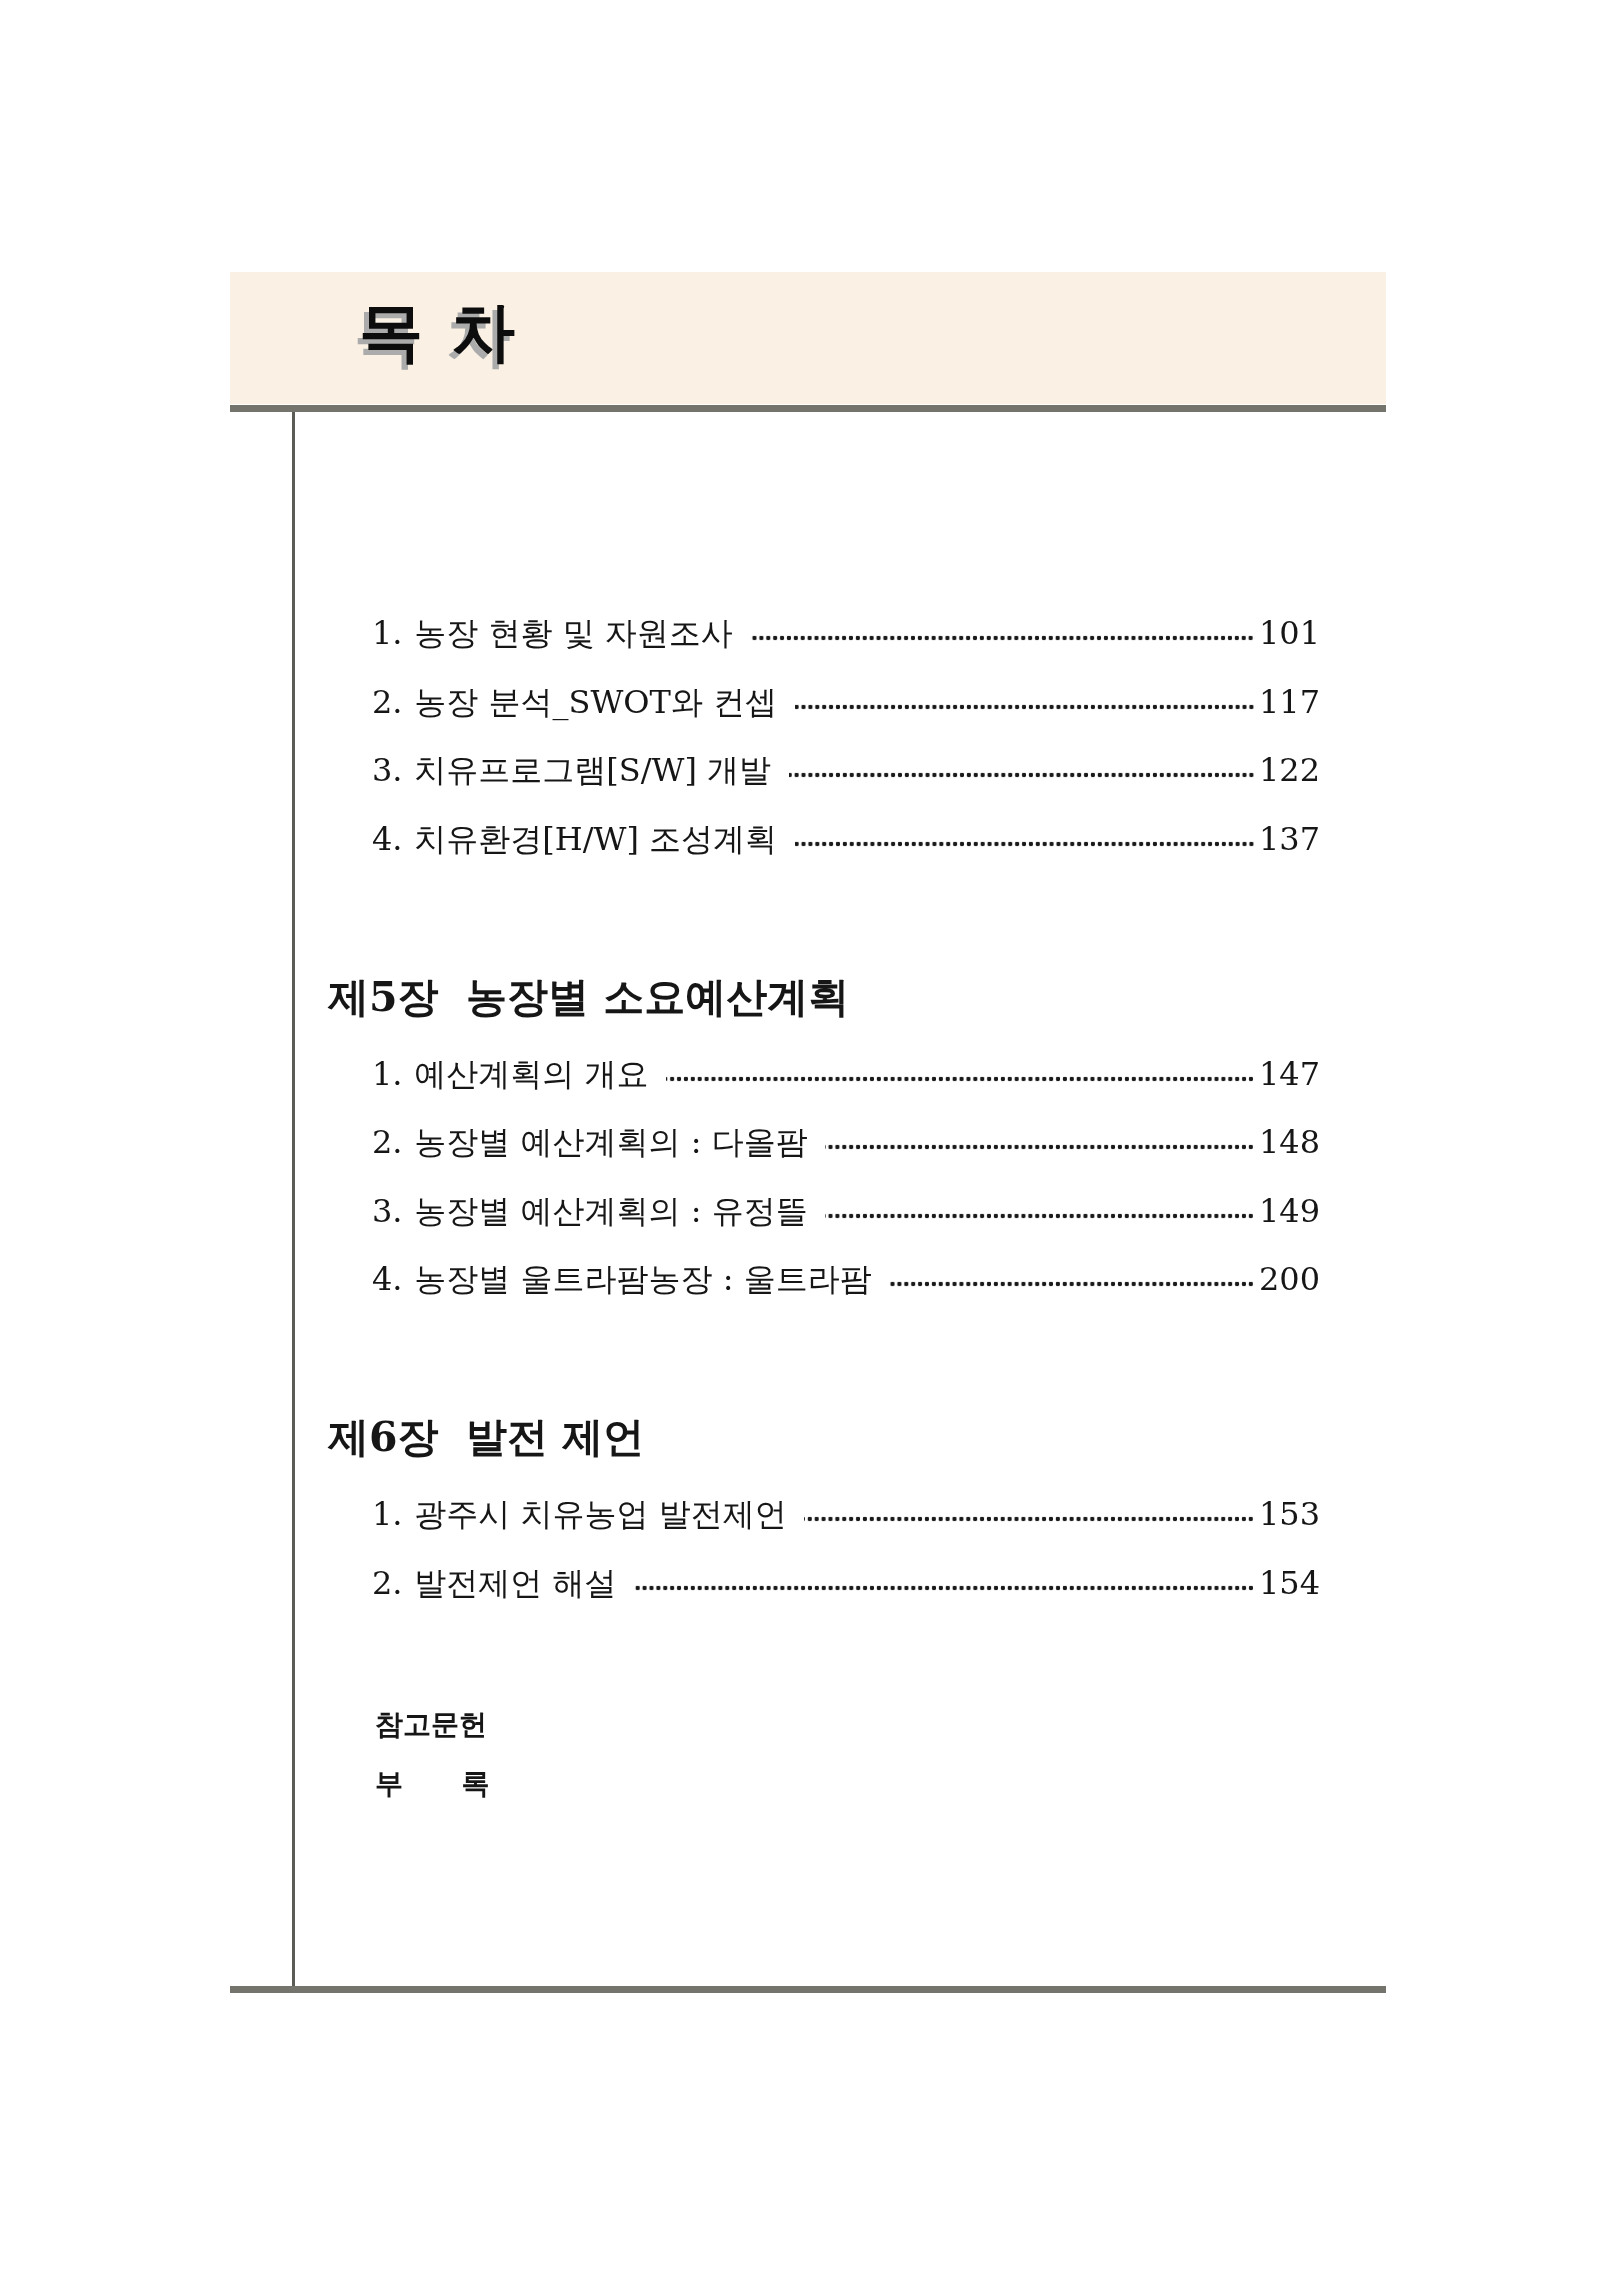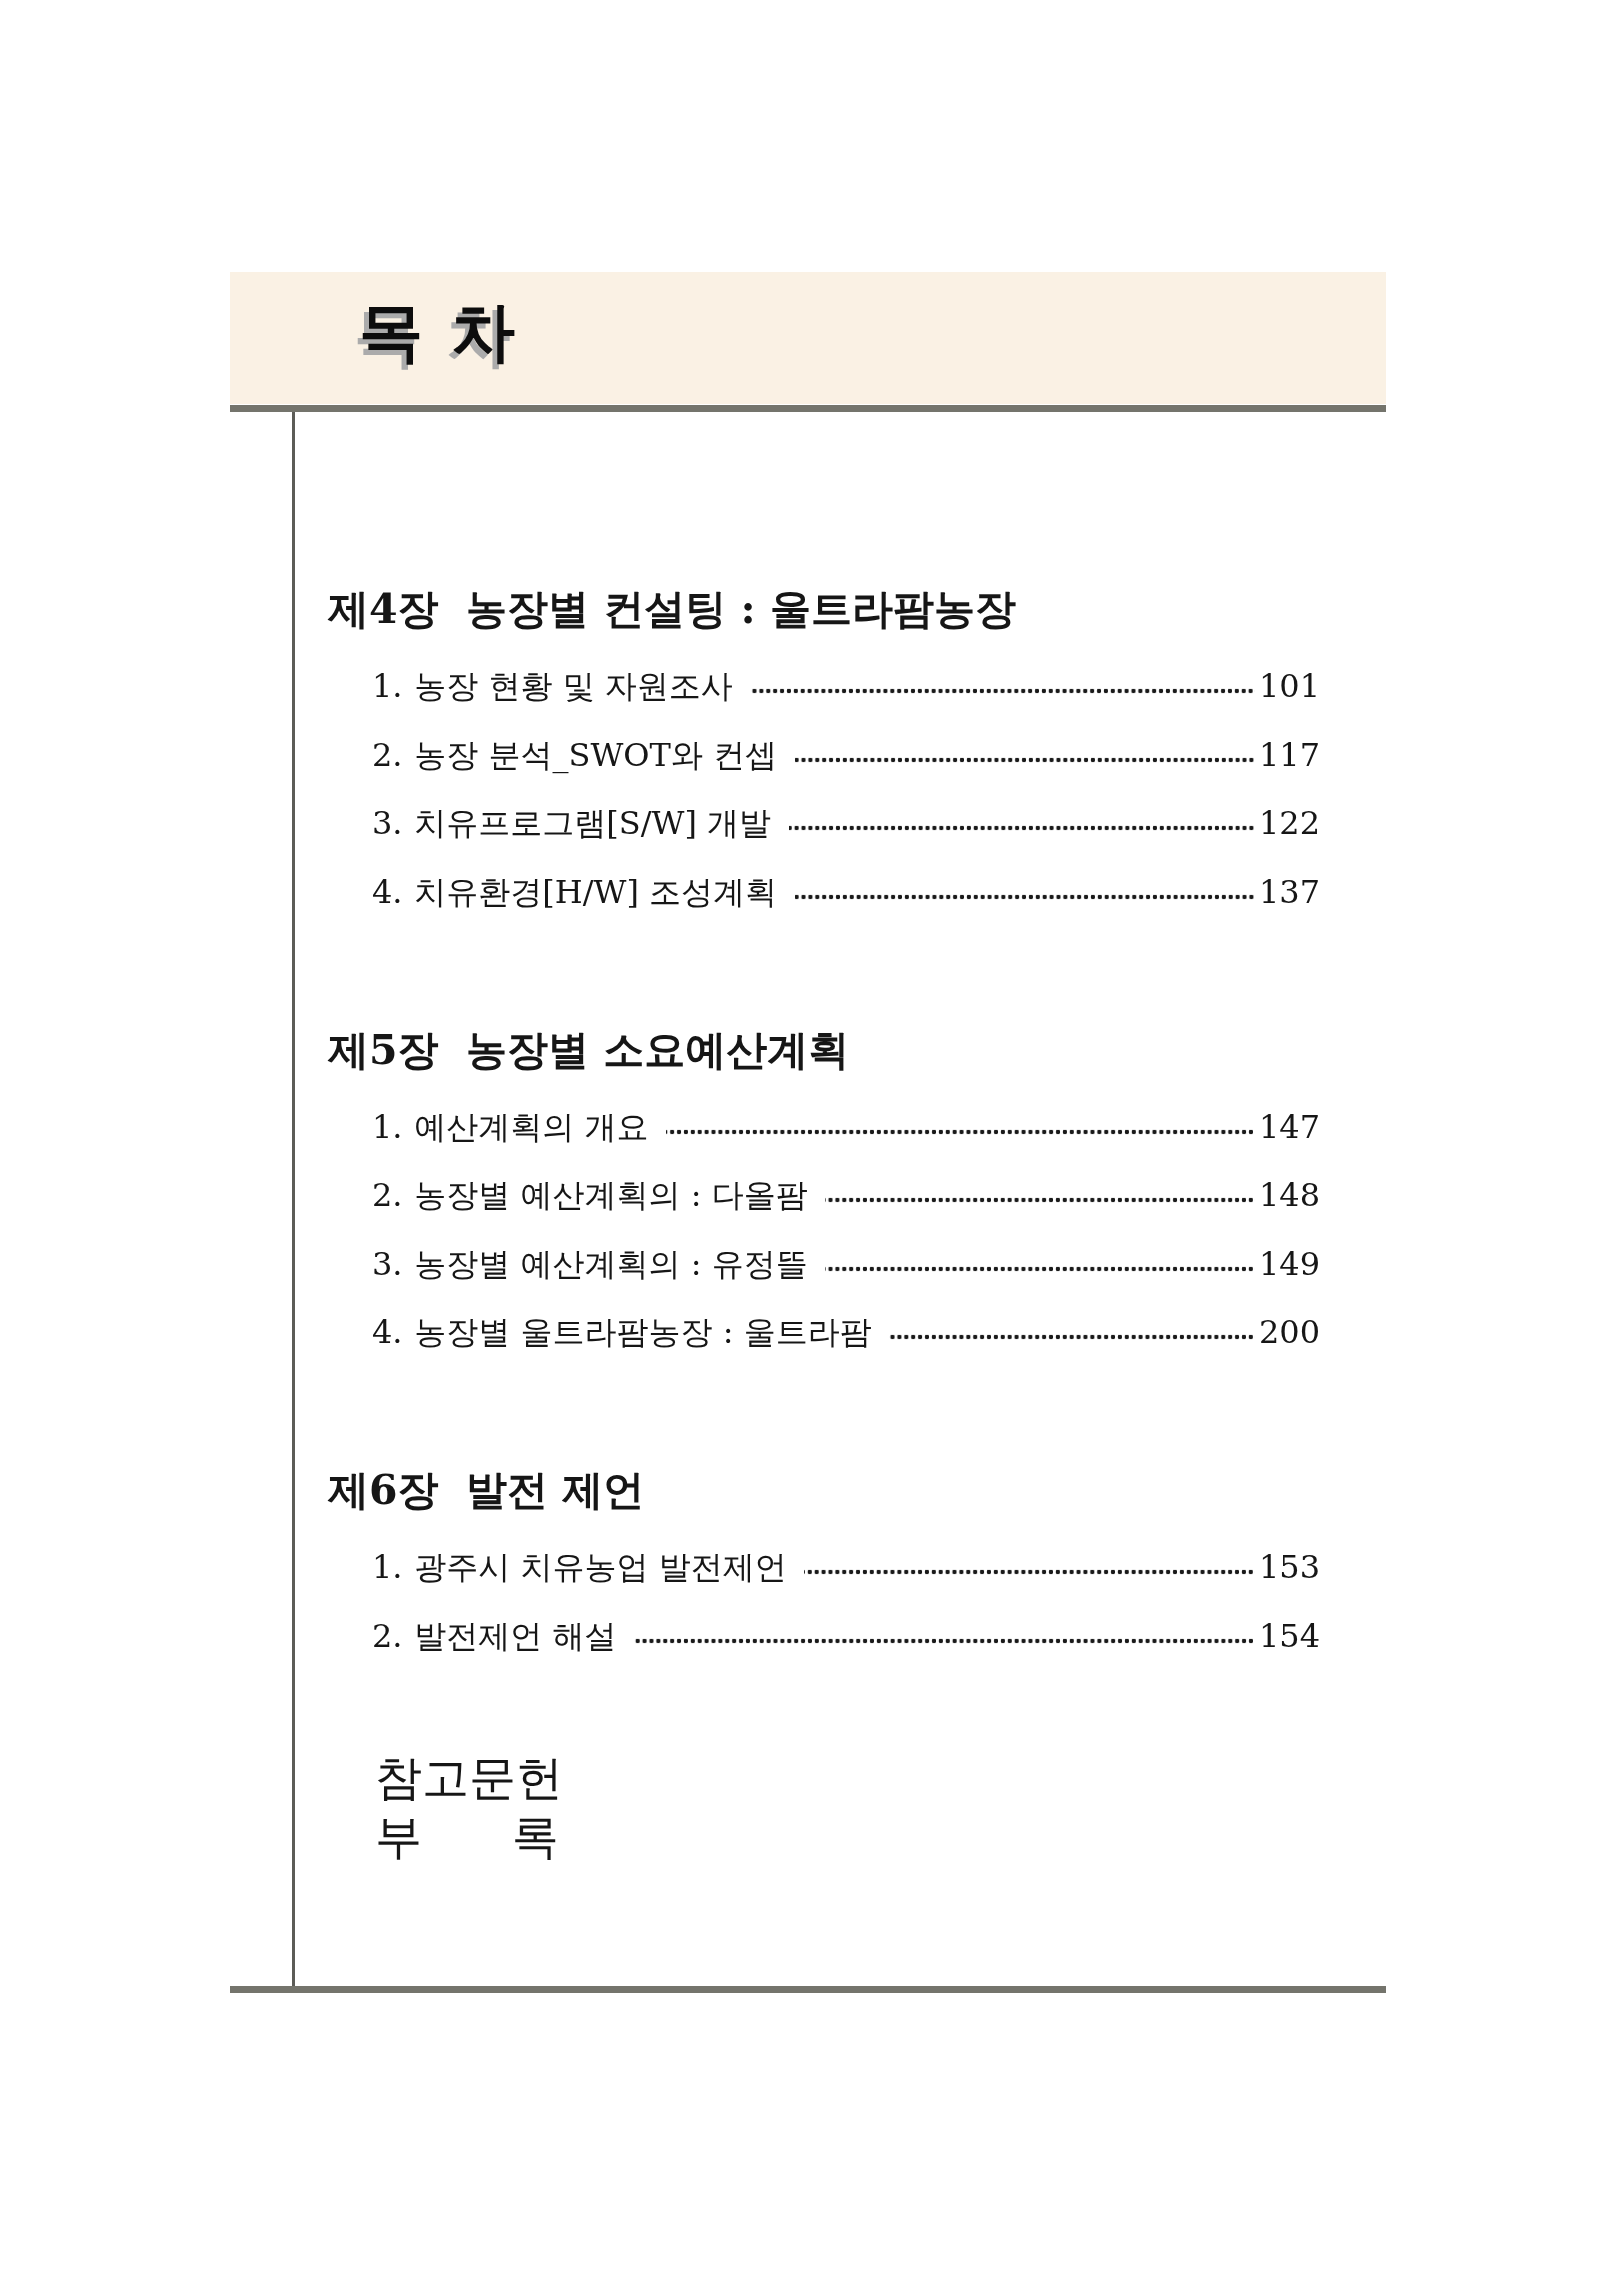--- a/index.html
+++ b/index.html
@@ -95,42 +95,41 @@
     background-position: right center;
   }
   .page-num { white-space: pre; }
 
   
   .back-matter {
     margin-top: 90px;
     padding-left: 47px;
   }
   .back-matter-line {
-    font-size: 47px;
+    font-size: 28px;
     line-height: 59px;
-    font-weight: 400;
+    font-weight: 700;
     white-space: pre;
   }
 </style>
 </head>
 <body>
 
 <div class="page">
 
   <div class="banner">
     <div class="banner-title">목 차</div>
   </div>
   <div class="rule top"></div>
   <div class="vline"></div>
   <div class="rule bottom"></div>
 
   <div class="toc-body">
 
     <div class="toc-section">
-      <h2 class="chap-heading"><span class="chap-no">제4장</span><span class="chap-title">농장별 컨설팅 : 울트라팜농장</span></h2>
       <div class="toc-items">
         <div class="toc-entry first">
           <span class="entry-num">1.</span>
             <span class="entry-label">농장 현황 및 자원조사</span>
           <span class="dot-leader"></span>
           <span class="page-num">101</span>
         </div>
         <div class="toc-entry">
           <span class="entry-num">2.</span>
             <span class="entry-label">농장 분석_SWOT와 컨셉</span>

